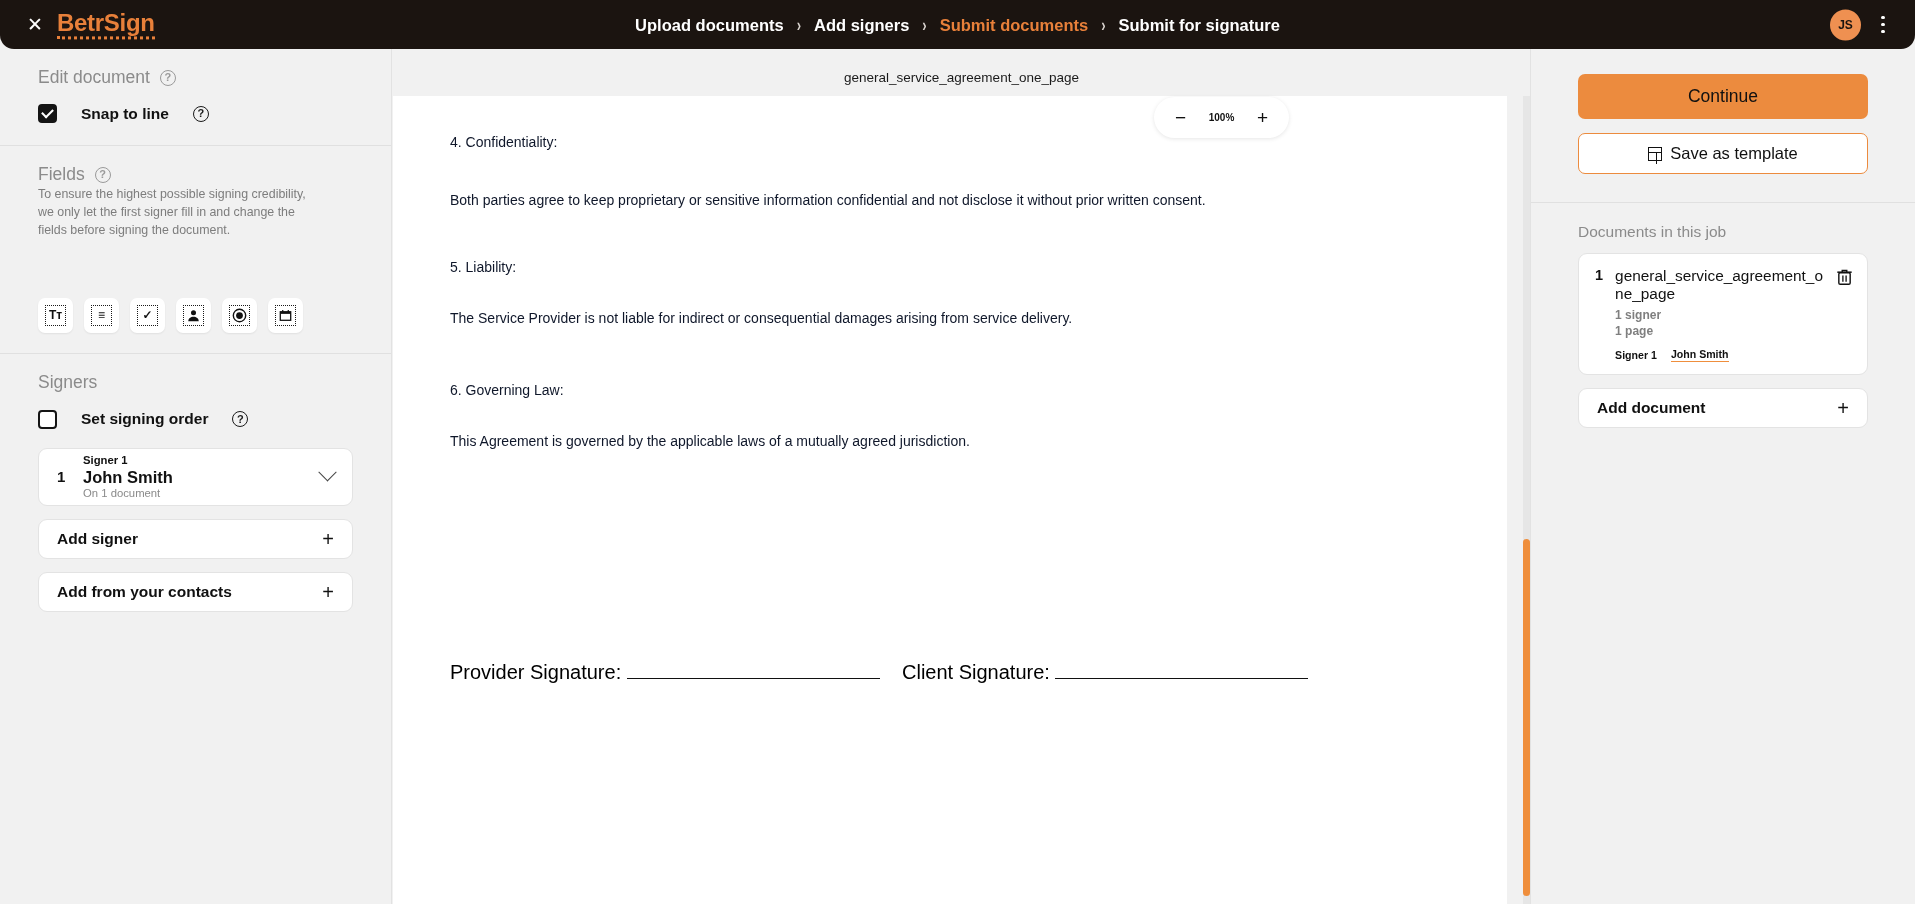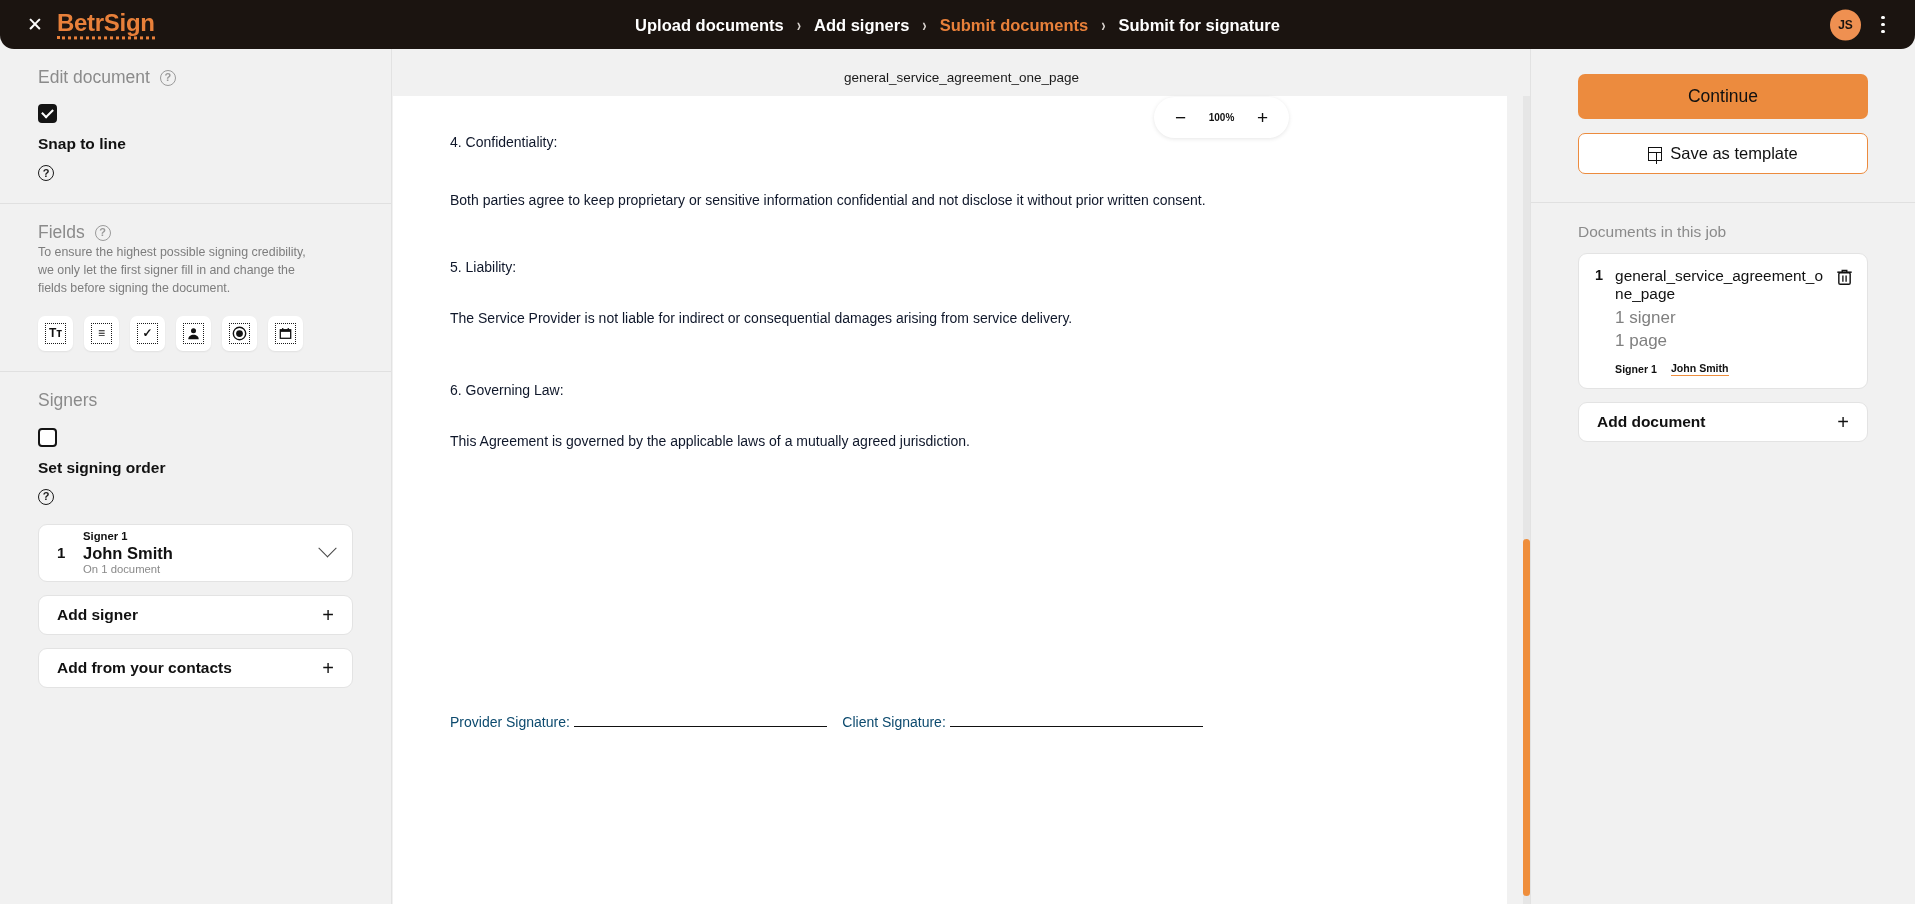--- a/index.html
+++ b/index.html
@@ -130,23 +130,22 @@
     font-weight: 700;
     display: flex; align-items: center; justify-content: center;
     line-height: 1;
     cursor: pointer;
     flex: none;
   }
   .help-icon.dark { border-color: #1a1a1a; color: #1a1a1a; }
 
   .check-row {
     display: flex;
-    align-items: flex-start;
-    gap: 12px;
-    flex-direction: column;
+    align-items: center;
+    gap: 24px;
   }
   .cbox {
     width: 19px; height: 19px;
     border-radius: 4px;
     border: 2px solid #141414;
     background: #ffffff;
     display: flex; align-items: center; justify-content: center;
     cursor: pointer;
     flex: none;
   }
@@ -176,20 +175,21 @@
     display: flex;
     gap: 11px;
   }
   .field-btn {
     width: 35px; height: 35px;
     background: #ffffff;
     border-radius: 7px;
     display: flex; align-items: center; justify-content: center;
     cursor: pointer;
     box-shadow: 0 1px 2px rgba(0,0,0,.07);
+    margin-top: 40px;
   }
   .field-btn .glyph {
     width: 21px; height: 21px;
     border: 1.6px dotted #1a1a1a;
     display: flex; align-items: center; justify-content: center;
     font-size: 12px;
     font-weight: 700;
     color: #111;
     line-height: 1;
   }
@@ -290,24 +290,24 @@
     margin: 0 0 37px 0;
     text-align: justify;
     white-space: normal;
   }
   .page p.gap { margin-bottom: 58px; }
   .page p.tall { line-height: 2.0; margin-bottom: 20px; }
 
   .sigline-row {
     position: absolute;
     left: 57px;
-    top: 618px;
+    top: 565px;
     width: 1000px;
-    font-size: 14px;
-    color: #0c4a6e;
+    font-size: 20px;
+    color: #000000;
     white-space: nowrap;
   }
   .ul { border-bottom: 1.6px solid #111; display: inline-block; }
 
   .vscroll {
     position: absolute;
     right: 0; top: 47px;
     width: 7px;
     height: 808px;
     background: #e6e6e6;
@@ -395,21 +395,21 @@
   }
   .doc-num { font-size: 14.5px; font-weight: 700; color: #111; flex: none; }
   .doc-info { flex: 1; min-width: 0; }
   .doc-name {
     font-size: 15.4px;
     font-weight: 400;
     color: #111;
     line-height: 1.17;
     word-break: break-all;
   }
-  .doc-sub { font-size: 17px; color: #7f7f7f; margin-top: 4px; line-height: 1.35; }
+  .doc-sub { font-size: 12px; color: #7f7f7f; margin-top: 4px; line-height: 1.35; font-weight: bold; }
   .doc-signer-row {
     margin-top: 9px;
     display: flex;
     gap: 14px;
     align-items: center;
   }
   .doc-signer-role { font-size: 10.6px; font-weight: 700; color: #111; }
   .doc-signer-name {
     font-size: 10.6px;
     font-weight: 700;

